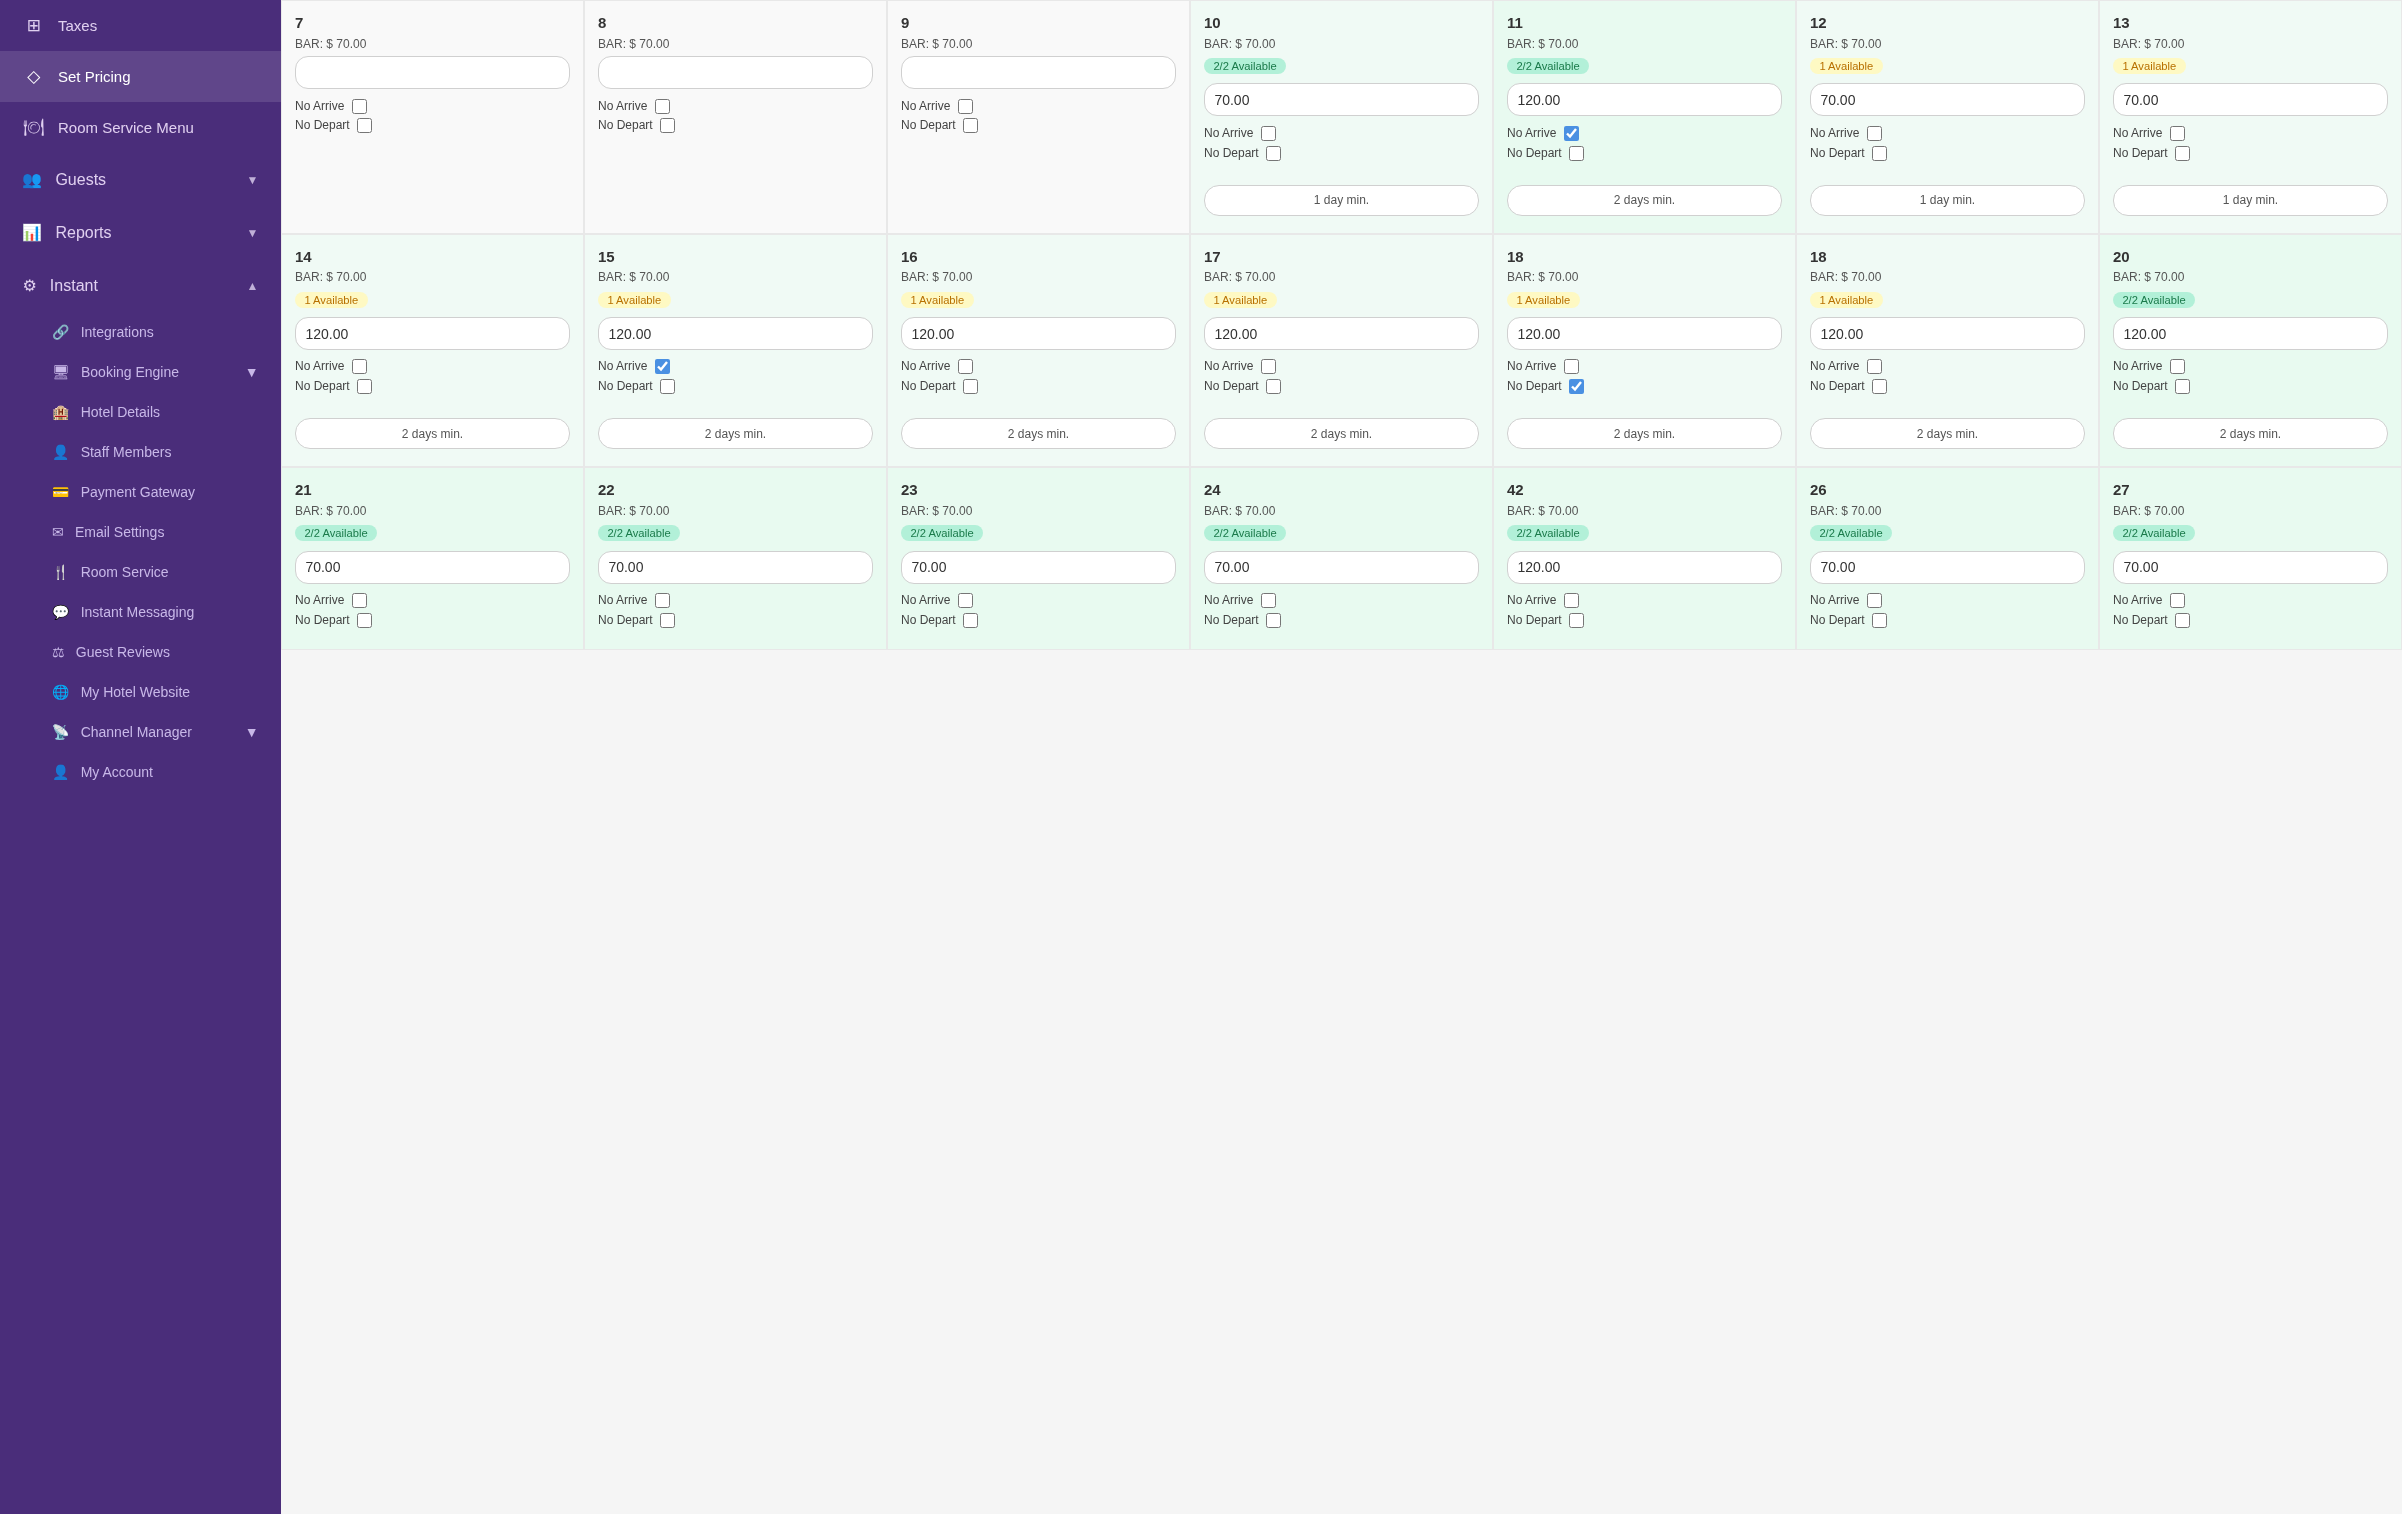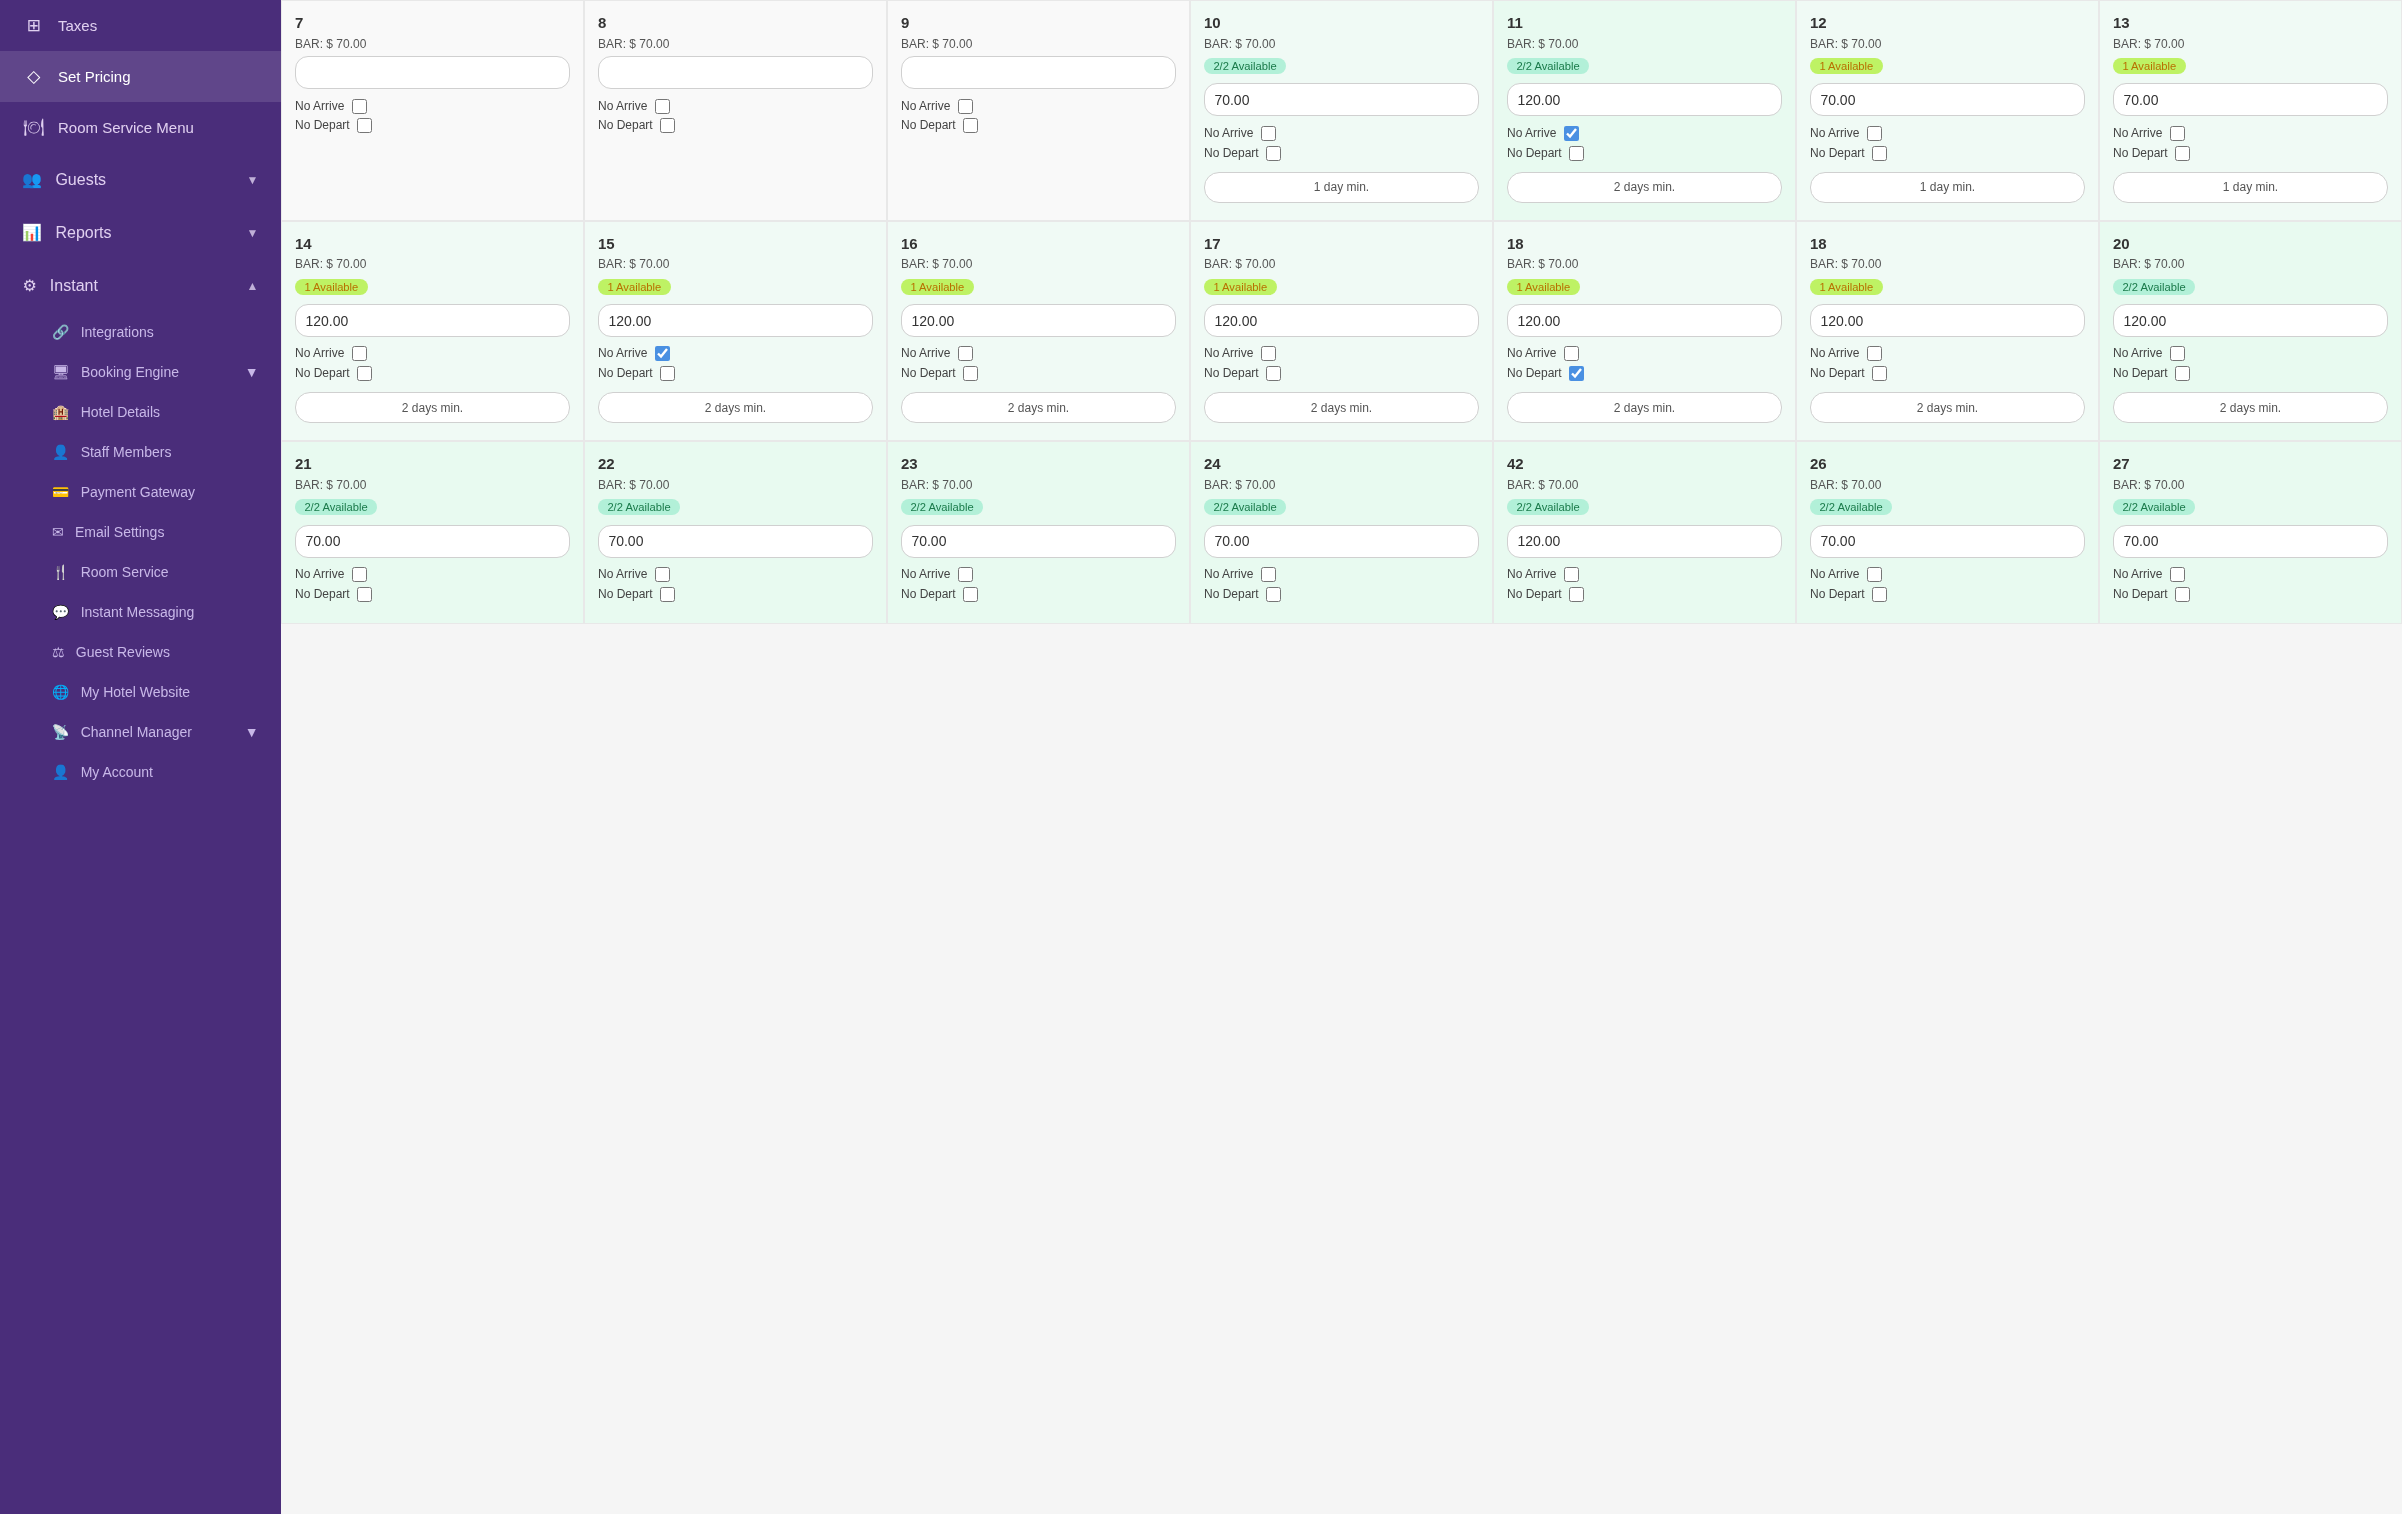--- a/index.html
+++ b/index.html
@@ -89,21 +89,21 @@
     }
     .badge {
       display: inline-block;
       padding: 1.9px 9.4px;
       border-radius: 19px;
       font-size: 11.2px;
       font-weight: 400;
       margin-bottom: 9.4px;
     }
     .badge-green { background: #b2f0d8; color: #1a7a4a; }
-    .badge-orange { background: #bef264; color: #b87000; }
+    .badge-orange { background: #fef9c3; color: #b87000; }
 
     .price-input {
       width: 100%;
       border: 1.4px solid #d0d0d0;
       border-radius: 13px;
       padding: 7.5px 9.4px;
       font-size: 14px;
       color: #333;
       background: #fff;
       margin-bottom: 9.4px;
@@ -121,21 +121,21 @@
     .checkbox-row input[type="checkbox"] {
       width: 15px;
       height: 15px;
       accent-color: #4a90e2;
       cursor: pointer;
     }
 
     .min-days-btn {
       display: block;
       width: 100%;
-      margin-top: 11px;
+      margin-top: 24px;
       padding: 7.5px 0;
       border: 1.4px solid #d0d0d0;
       border-radius: 15px;
       background: #fff;
       font-size: 12px;
       color: #555;
       text-align: center;
       cursor: pointer;
     }
 

